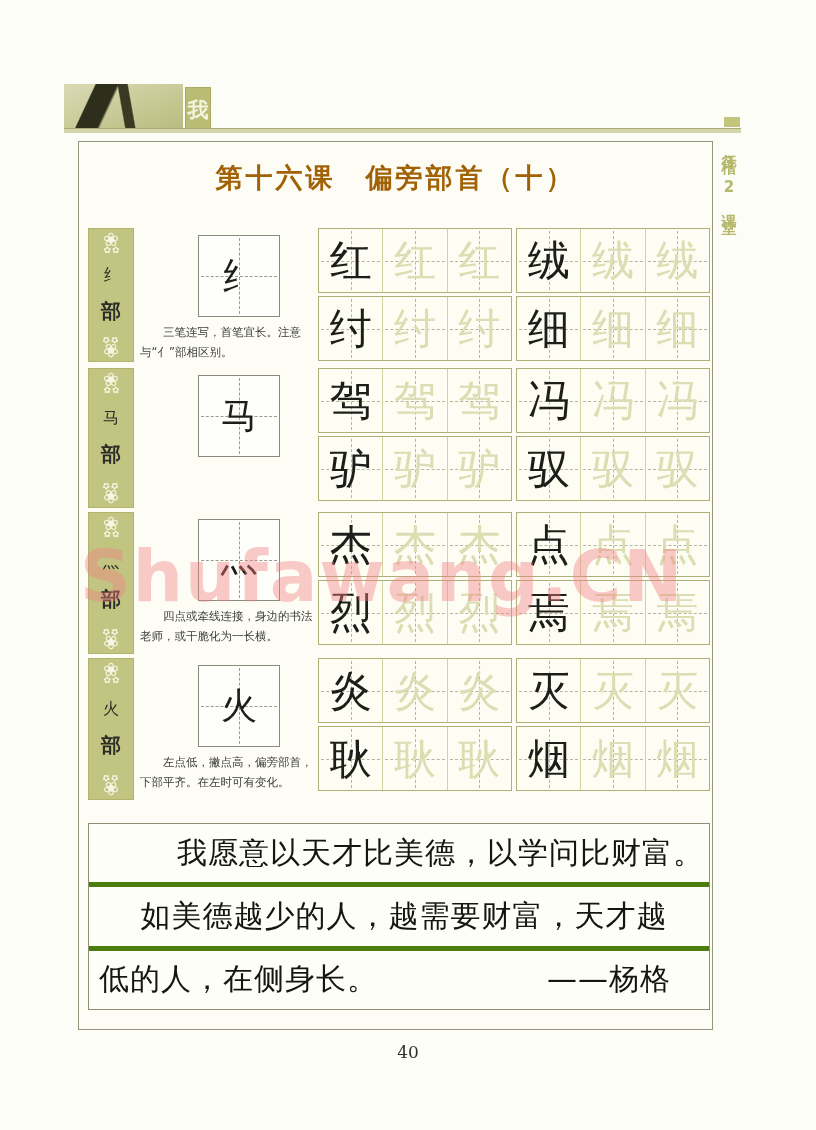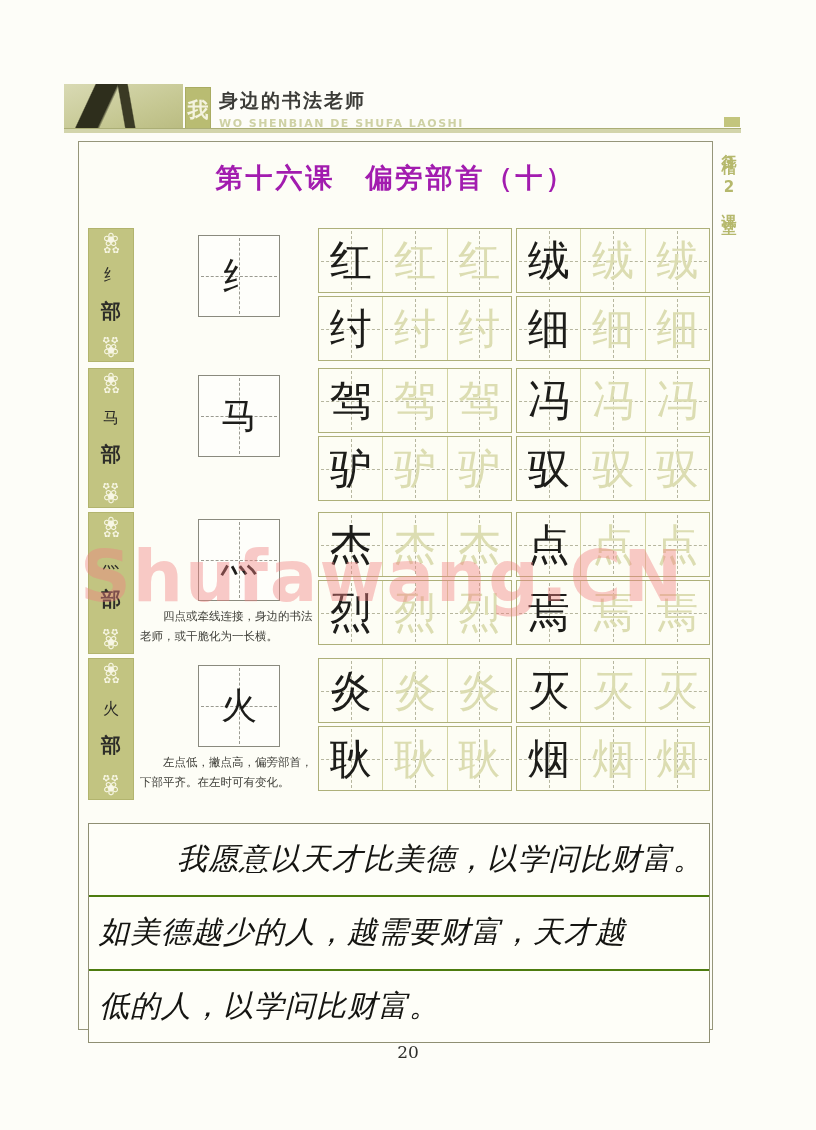--- a/index.html
+++ b/index.html
@@ -37,21 +37,21 @@
     writing-mode:vertical-rl;text-orientation:upright;
     font-size:15px;color:#b5b86c;letter-spacing:6px;font-weight:bold;
   }
   
   .main-frame{
     position:absolute;left:78px;top:141px;width:635px;height:889px;
     border:1px solid #96967a;background:#fdfdf6;box-sizing:border-box;
   }
   .lesson-title{
     position:absolute;left:78px;top:160px;width:635px;text-align:center;
-    font-size:27px;font-weight:bold;color:#a21caf;letter-spacing:3px;
+    font-size:27px;font-weight:bold;color:#a16207;letter-spacing:3px;
   }
   
   .section{position:absolute;left:88px;width:622px;display:flex;}
   .sec-left{position:relative;width:230px;flex:0 0 230px;}
   .strip{
     position:absolute;left:0;top:0;bottom:0;width:46px;background:#c2c481;
     display:flex;flex-direction:column;justify-content:space-between;align-items:center;
     padding:1px 0;box-sizing:border-box;border:1px solid #b2b46e;
   }
   .ornament{color:#f7f6e4;text-align:center;line-height:1;}
@@ -81,29 +81,29 @@
   }
   .cell{flex:1;position:relative;display:flex;align-items:center;justify-content:center;}
   .cell + .cell{border-left:1px solid #d2d3a2;}
   .cell::before{content:"";position:absolute;left:2px;right:2px;top:50%;border-top:1px dashed #b6b69e;}
   .cell::after{content:"";position:absolute;top:2px;bottom:2px;left:50%;border-left:1px dashed #b6b69e;}
   .cell span{position:relative;z-index:1;font-size:42px;line-height:1;}
   .cell.dark span{color:#1d1d1a;}
   .cell.light span{color:#dcddb2;}
   
   .quote-box{
-    position:absolute;left:88px;top:823px;width:622px;height:220px;
+    position:absolute;left:88px;top:823px;width:622px;height:187px;
     border:1px solid #8f8f73;background:#fefef8;box-sizing:border-box;
-    display:flex;flex-direction:column;font-style:italic;
+    display:flex;flex-direction:column;
   }
   .quote-row{
     flex:1;display:flex;align-items:center;
     font-size:30px;color:#151512;letter-spacing:1px;white-space:nowrap;
   }
-  .quote-row + .quote-row{border-top:2px solid #4d7c0f;}
+  .quote-row + .quote-row{border-top:5px solid #4d7c0f;justify-content:center;}
   .quote-row.r1{padding-left:88px;}
   .quote-row.r2{padding-left:10px;}
   .quote-row.r3{padding-left:10px;}
   .attribution{margin-left:auto;margin-right:38px;}
   
   .watermark{
     position:absolute;left:80px;top:534px;z-index:6;pointer-events:none;
     font-size:72px;font-weight:bold;color:rgba(241,128,128,0.42);
     letter-spacing:2px;white-space:nowrap;transform:scaleX(0.98);transform-origin:left;
   }
@@ -113,24 +113,20 @@
     font-size:17px;color:#2e2e2a;
   }
 </style>
 </head>
 <body>
 
 <div class="header">
   <div class="brush-photo"></div>
   <div class="logo-char-box">
     <span>我</span>
-  </div>
-  <div class="header-titles">
-    <div class="header-title">身边的书法老师</div>
-    <div class="header-pinyin">WO SHENBIAN DE SHUFA LAOSHI</div>
   </div>
 </div>
 <div class="header-rule"></div>
 <div class="tab-square"></div>
 <div class="side-tab">行楷32课堂</div>
 
 <div class="main-frame"></div>
 <div class="lesson-title">第十六课　偏旁部首（十）</div>
 
 <div class="watermark">Shufawang.CN</div>
@@ -141,20 +137,21 @@
       <div class="ornament"></div>
       <div class="strip-chars">
         <span class="strip-radical">纟</span>
         <span class="strip-part">部</span>
       </div>
       <div class="ornament flip"></div>
     </div>
     <div class="example-box">
       <span>纟</span>
     </div>
+    <div class="sec-note">三笔连写，首笔宜长。注意与“亻”部相区别。</div>
   </div>
   <div class="grid">
     <div class="grid-row">
       <div class="cell-group">
         <div class="cell dark">
             <span>红</span>
           </div>
         <div class="cell light">
             <span>红</span>
           </div>
@@ -402,17 +399,18 @@
 </div>
 
 <div class="quote-box">
   <div class="quote-row r1">
     <span>我愿意以天才比美德，以学问比财富。</span>
   </div>
   <div class="quote-row r2">
     <span>如美德越少的人，越需要财富，天才越</span>
   </div>
   <div class="quote-row r3">
-    <span>低的人，以学问比财富。</span>
-  </div>
-</div>
-
-<div class="page-number">20</div>
+    <span>低的人，在侧身长。</span>
+    <span class="attribution">——杨格</span>
+  </div>
+</div>
+
+<div class="page-number">40</div>
 
 </body></html>

